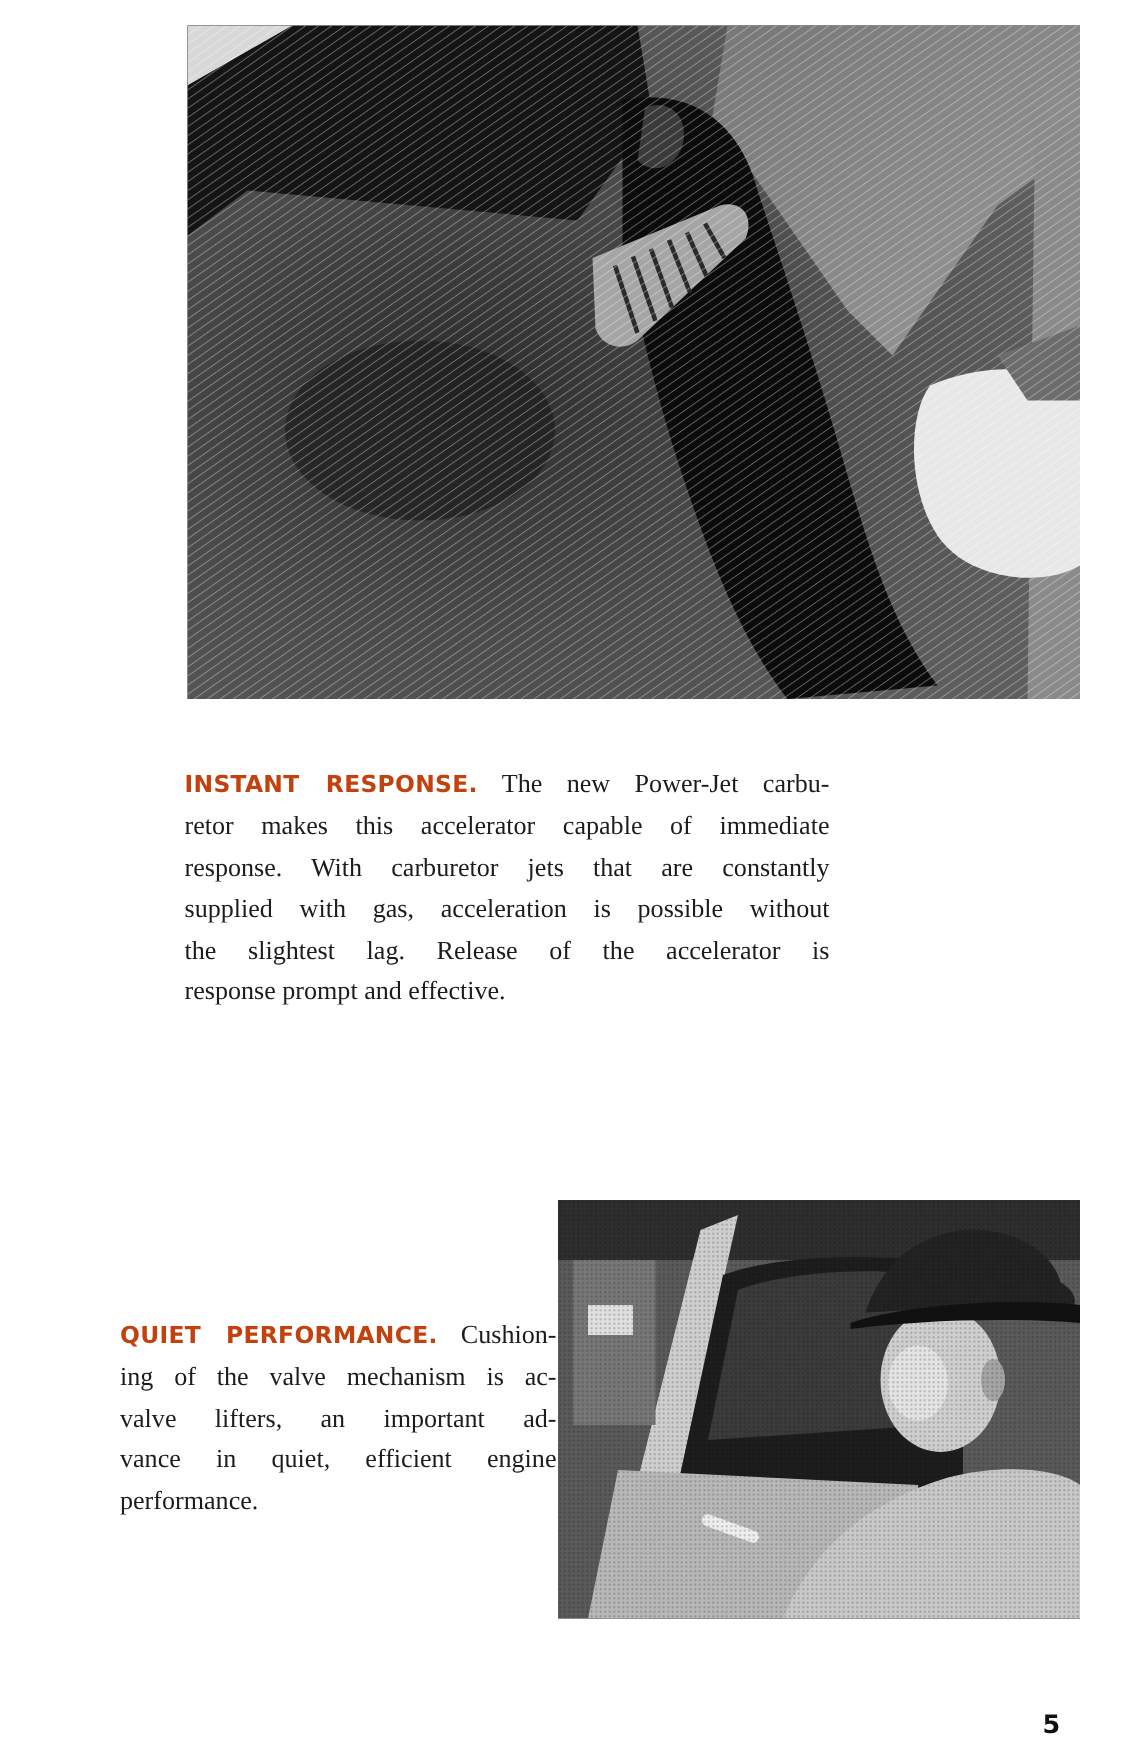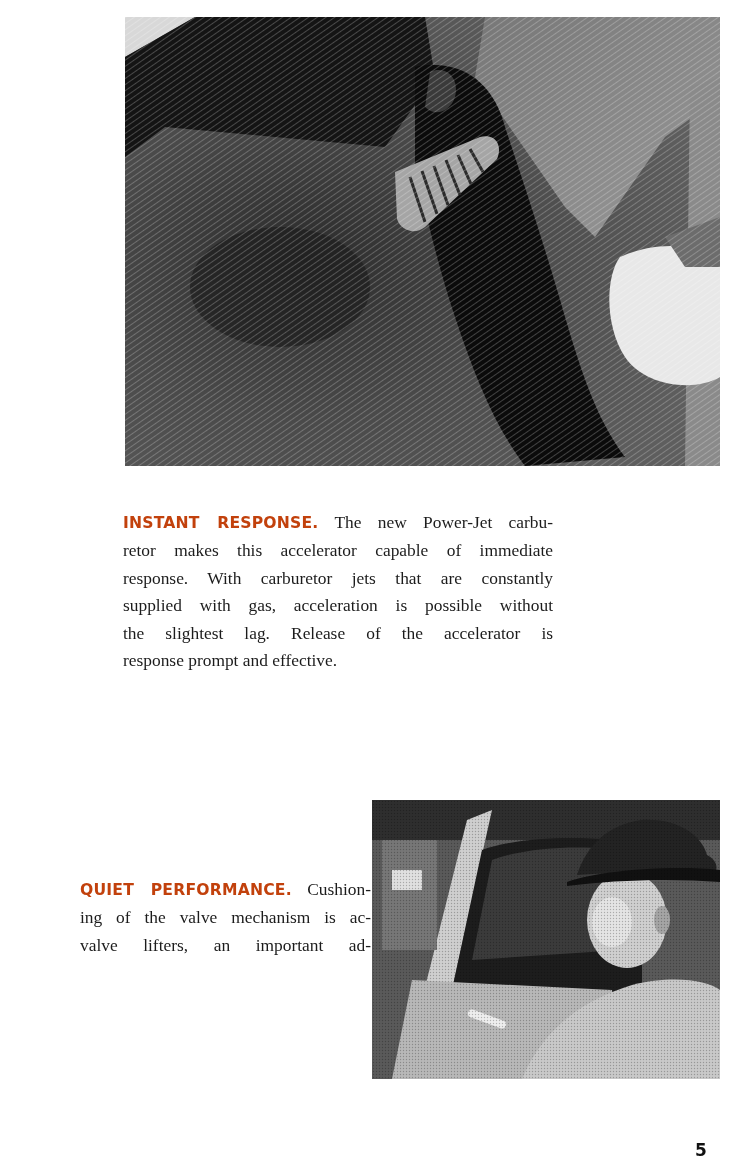--- a/index.html
+++ b/index.html
@@ -133,20 +133,22 @@
   <span class="line last">response prompt and effective.</span>
 </div>
 
 <div class="caption" id="caption-quiet">
   <span class="line">
     <span class="lead">QUIET PERFORMANCE.</span>
     <span>Cushion-</span>
   </span>
   <span class="line">ing of the valve mechanism is ac-</span>
   <span class="line">valve lifters, an important ad-</span>
+  <span class="line">vance in quiet, efficient engine</span>
+  <span class="line last">performance.</span>
 </div>
 
 <div class="photo" id="photo-driver">
   <svg viewBox="0 0 348 279" preserveAspectRatio="none">
     <defs>
       <pattern id="dots" width="3" height="3" patternUnits="userSpaceOnUse">
         <rect width="3" height="3" fill="transparent"></rect>
         <circle cx="1.5" cy="1.5" r="0.7" fill="#000" fill-opacity="0.25"></circle>
       </pattern>
     </defs>

